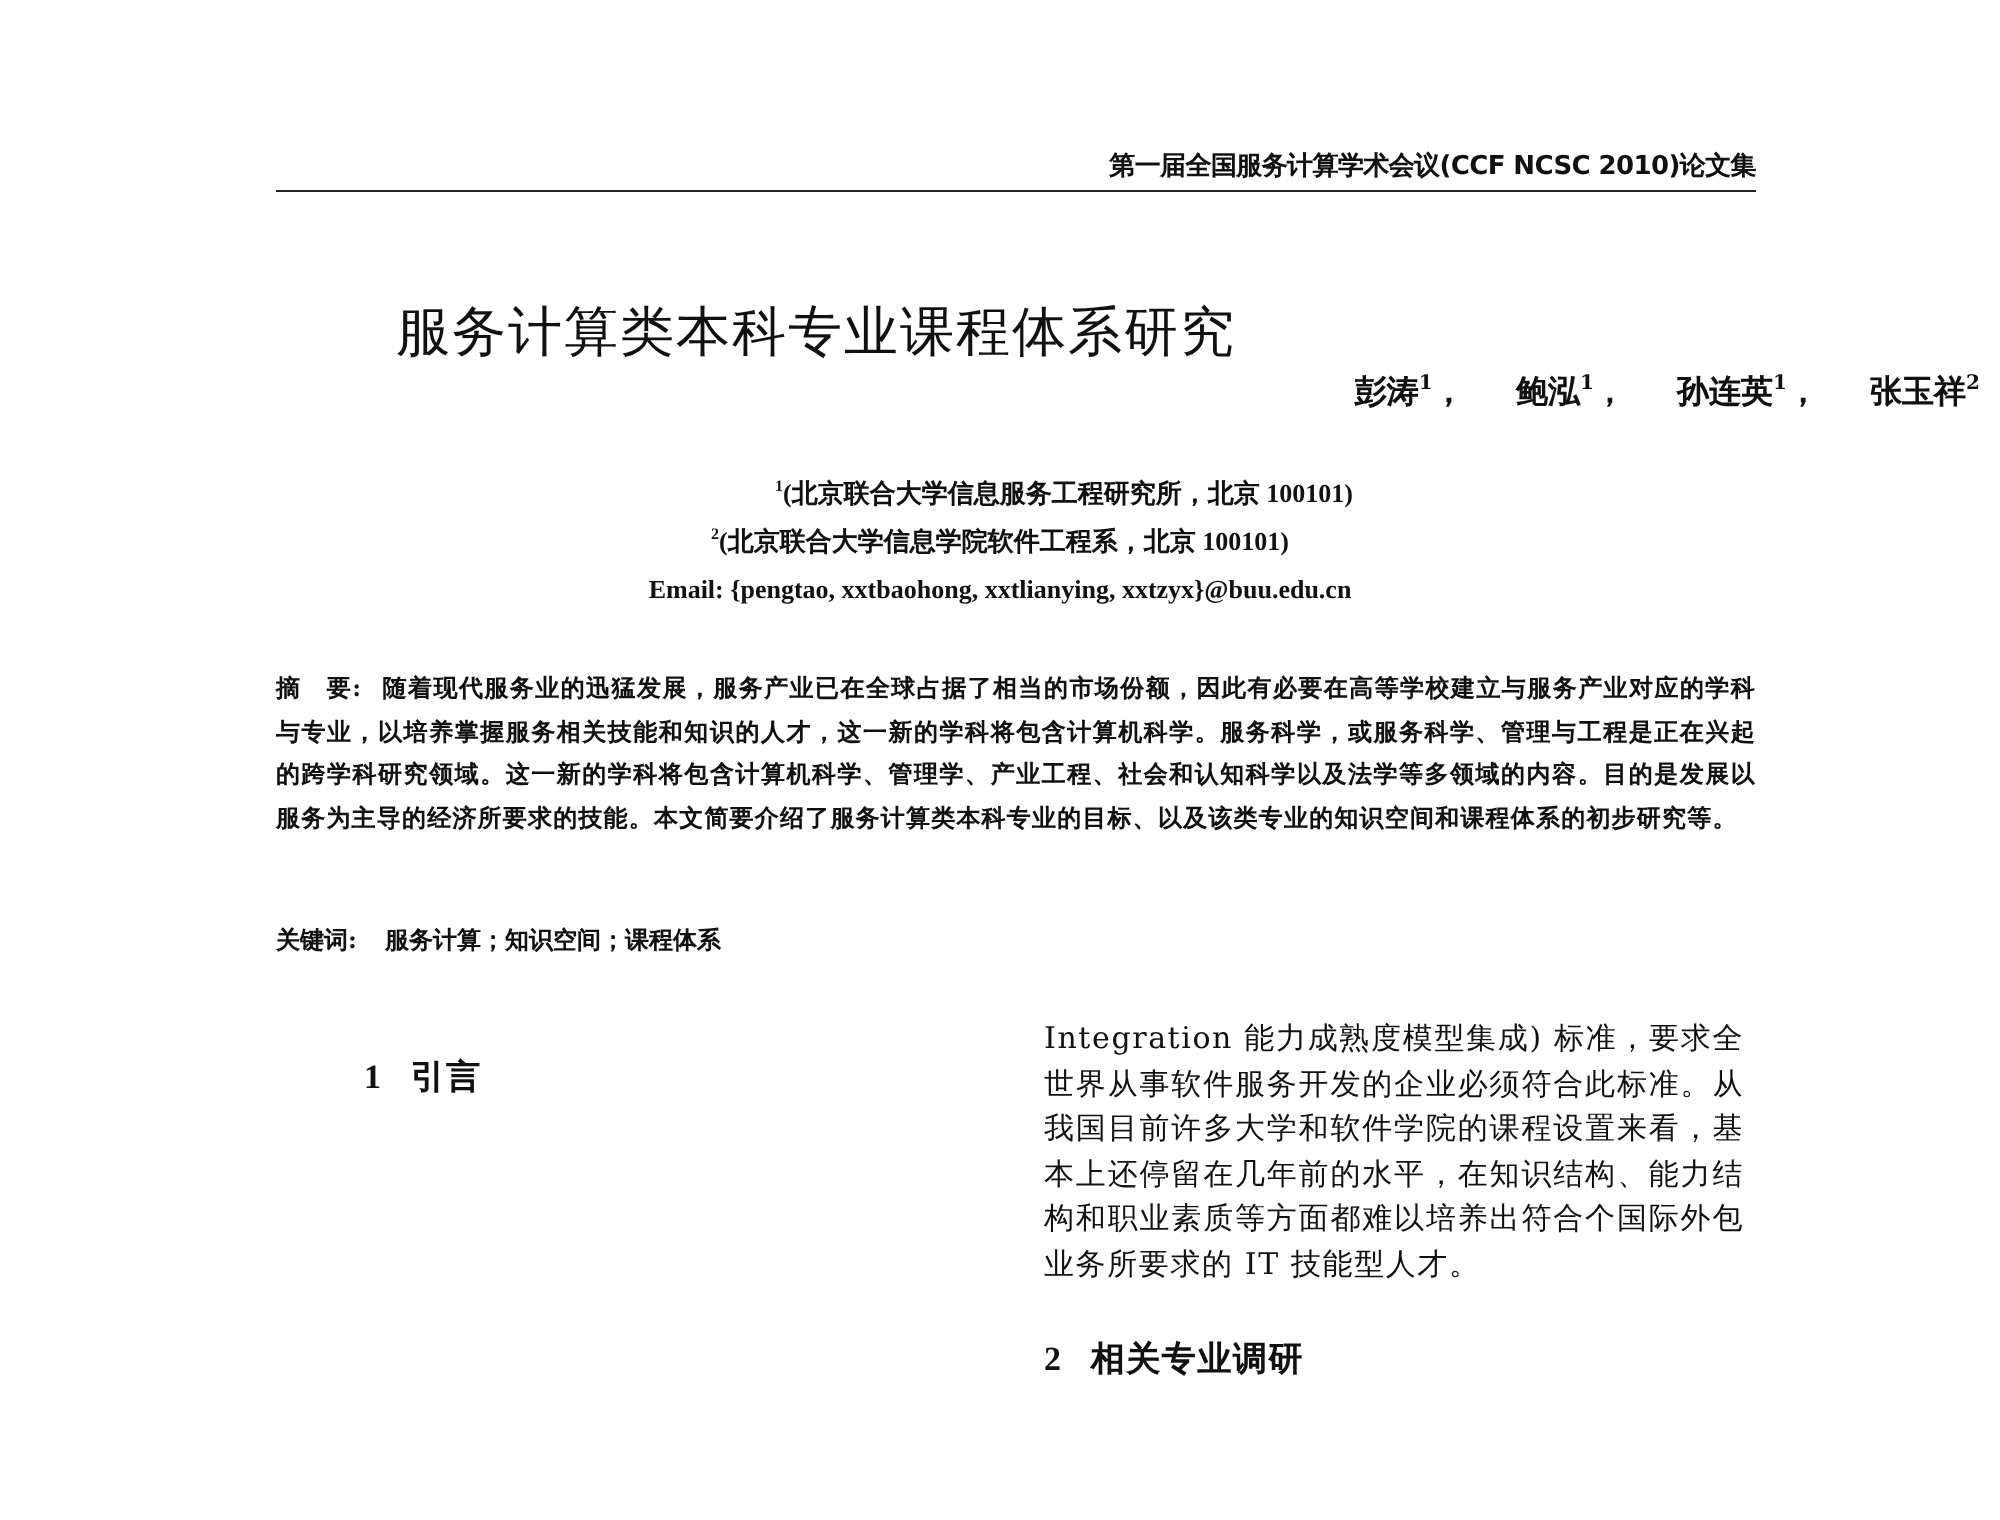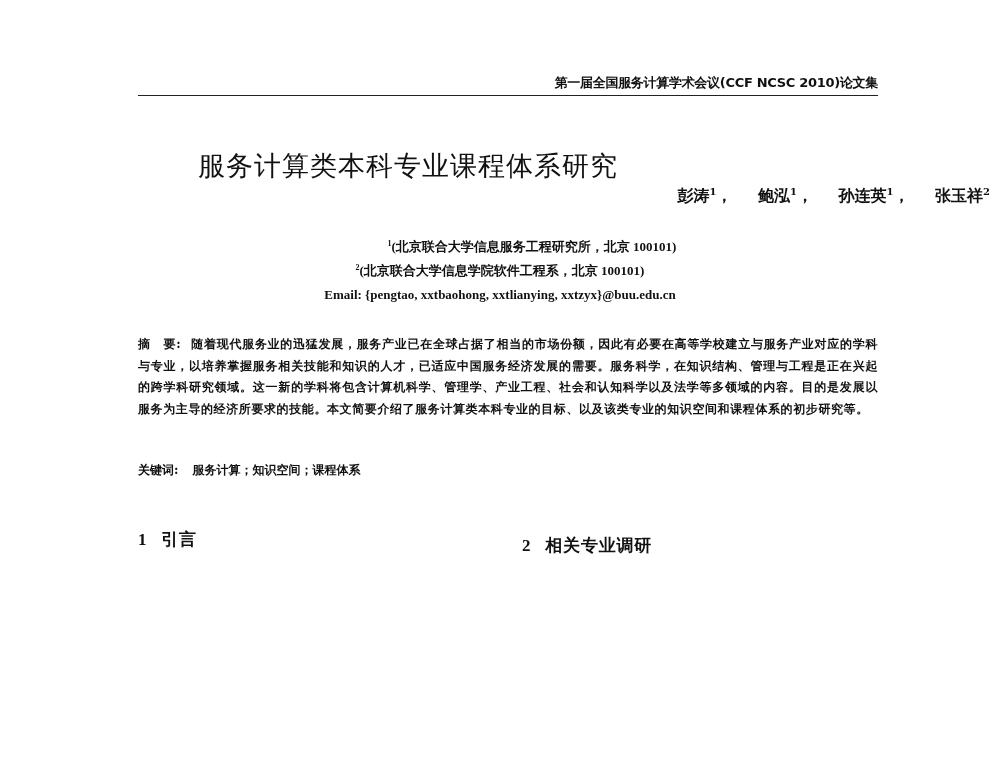--- a/index.html
+++ b/index.html
@@ -69,23 +69,24 @@
   <span class="author"><span>彭涛</span><sup>1</sup><span>，</span></span>
   <span class="author"><span>鲍泓</span><sup>1</sup><span>，</span></span>
   <span class="author"><span>孙连英</span><sup>1</sup><span>，</span></span>
   <span class="author"><span>张玉祥</span><sup>2</sup></span>
 </div>
 
 <div class="affil" style="top:238px;padding-left:32px;"><sup>1</sup><span>(北京联合大学信息服务工程研究所，北京 100101)</span></div>
 <div class="affil" style="top:262px;"><sup>2</sup><span>(北京联合大学信息学院软件工程系，北京 100101)</span></div>
 <div class="affil" style="top:287px;">Email: {pengtao, xxtbaohong, xxtlianying, xxtzyx}@buu.edu.cn</div>
 
-<div class="abstract"><span class="label">摘　要:</span><span>随着现代服务业的迅猛发展，服务产业已在全球占据了相当的市场份额，因此有必要在高等学校建立与服务产业对应的学科与专业，以培养掌握服务相关技能和知识的人才，已适应中国服务经济发展的需要。服务科学，在知识结构、管理与工程是正在兴起的跨学科研究领域。这一新的学科将包含计算机科学、管理学、产业工程、社会和认知科学以及法学等多领域的内容。目的是发展以服务为主导的经济所要求的技能。本文简要介绍了服务计算类本科专业的目标、以及该类专业的知识空间和课程体系的初步研究等。</span></div>
+<div class="abstract"><span class="label">摘　要:</span><span>随着现代服务业的迅猛发展，服务产业已在全球占据了相当的市场份额，因此有必要在高等学校建立与服务产业对应的学科与专业，以培养掌握服务相关技能和知识的人才，这一新的学科将包含计算机科学。服务科学，或服务科学、管理与工程是正在兴起的跨学科研究领域。这一新的学科将包含计算机科学、管理学、产业工程、社会和认知科学以及法学等多领域的内容。目的是发展以服务为主导的经济所要求的技能。本文简要介绍了服务计算类本科专业的目标、以及该类专业的知识空间和课程体系的初步研究等。</span></div>
 
 <div class="keywords"><span class="label">关键词:</span><span>服务计算；知识空间；课程体系</span></div>
 
-<div class="col col-left" style="top:528px;">
+<div class="col col-left" style="top:528px;margin-left:44px;">
   <h2 class="section-heading"><span class="num">1</span><span>引言</span></h2>
 </div>
 
 <div class="col col-right" style="top:508px;">
+  <p class="para-cont">Integration 能力成熟度模型集成) 标准，要求全世界从事软件服务开发的企业必须符合此标准。从我国目前许多大学和软件学院的课程设置来看，基本上还停留在几年前的水平，在知识结构、能力结构和职业素质等方面都难以培养出符合个国际外包业务所要求的 IT 技能型人才。</p>
   <h2 class="section-heading" style="margin-top:26px;"><span class="num">2</span><span>相关专业调研</span></h2>
 </div>
 
 </body></html>

